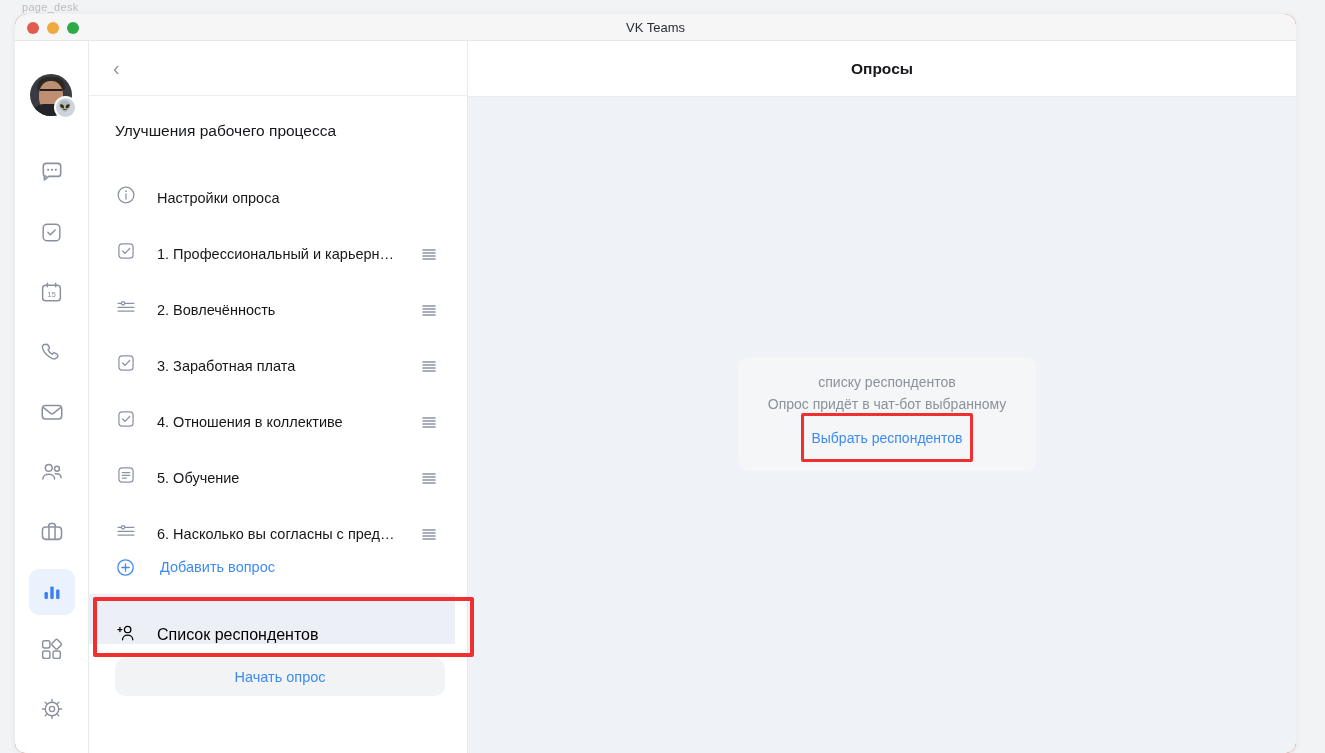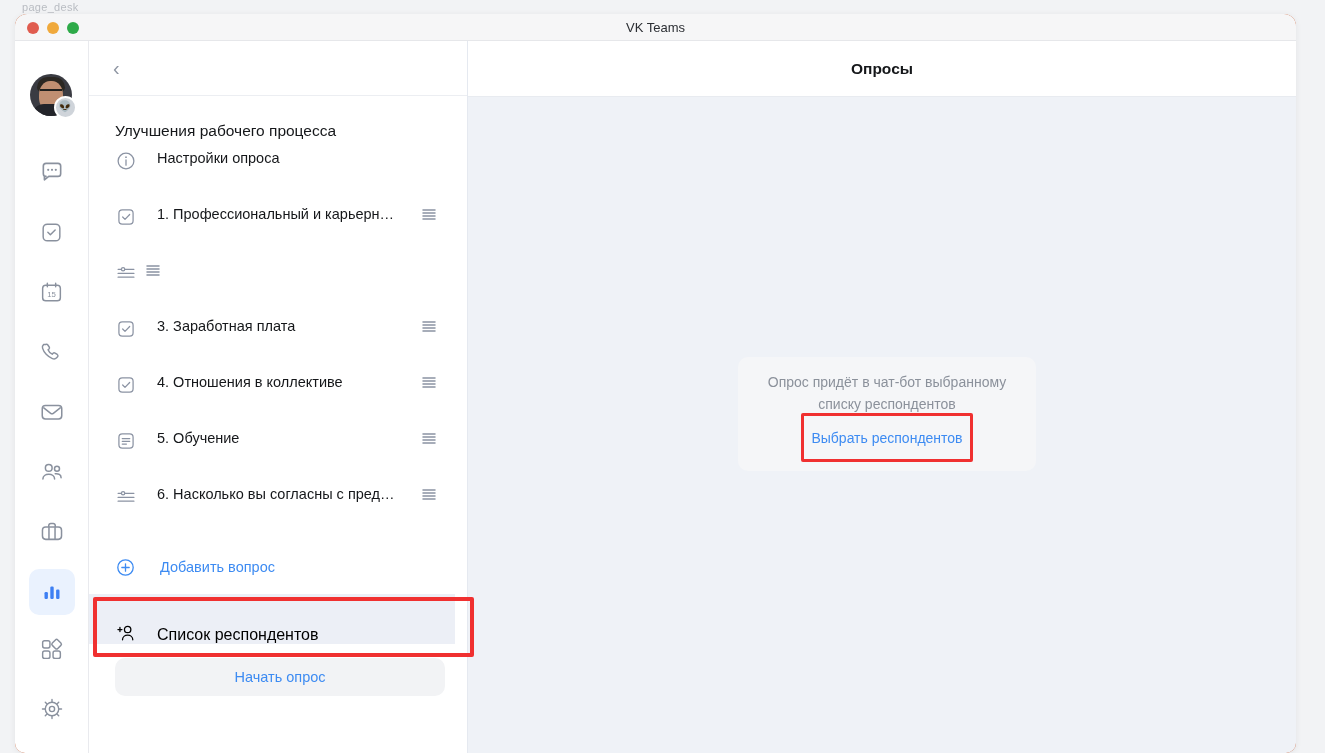--- a/index.html
+++ b/index.html
@@ -184,21 +184,21 @@
   .survey-title {
     font-size: 15.5px;
     color: #15171a;
     padding: 24px 0 6px 26px;
     line-height: 22px;
   }
   .q-list { padding-top: 2px; }
   .q-row {
     height: 56px;
     display: flex;
-    align-items: flex-start;
+    align-items: flex-end;
     padding: 0 30px 0 26px;
     box-sizing: border-box;
   }
   .q-row .qicon {
     width: 22px; height: 22px;
     flex: 0 0 22px;
     color: #8b93a3;
     display: flex; align-items: center; justify-content: center;
   }
   .q-row .qlabel {
@@ -499,20 +499,21 @@
           </div>
 
           <div class="q-row">
             <span class="qicon">
               <svg width="20" height="20" viewBox="0 0 24 24" fill="none" stroke="currentColor" stroke-width="1.5" stroke-linecap="round">
                 <path d="M2.5 7.5h4M10.5 7.5h11"></path>
                 <circle cx="8.5" cy="7.5" r="2" fill="#ffffff"></circle>
                 <path d="M2.5 12.5h19M2.5 17h19"></path>
               </svg>
             </span>
+            <span class="qlabel">2. Вовлечённость</span>
             <span class="qdrag">
               <svg width="16" height="16" viewBox="0 0 16 16" stroke="currentColor" stroke-width="1.5" stroke-linecap="round">
                 <path d="M2 4h12M2 7h12M2 10h12M2 13h12"></path>
               </svg>
             </span>
           </div>
 
           <div class="q-row">
             <span class="qicon">
               <svg width="20" height="20" viewBox="0 0 24 24" fill="none" stroke="currentColor" stroke-width="1.5">
@@ -600,22 +601,22 @@
         <div class="start-wrap">
           <button class="start-btn">Начать опрос</button>
         </div>
 
       </div>
 
       <div class="detail-panel">
         <div class="detail-head">Опросы</div>
         <div class="detail-body">
           <div class="hint-card">
+            <div class="hint-text">списку респондентов</div>
             <div class="hint-text">Опрос придёт в чат-бот выбранному</div>
-            <div class="hint-text">списку респондентов</div>
             <span class="hint-link-wrap">
               <span class="hint-link">Выбрать респондентов</span>
               <span class="hl-link"></span>
             </span>
           </div>
         </div>
       </div>
 
     </div>
   </div>

